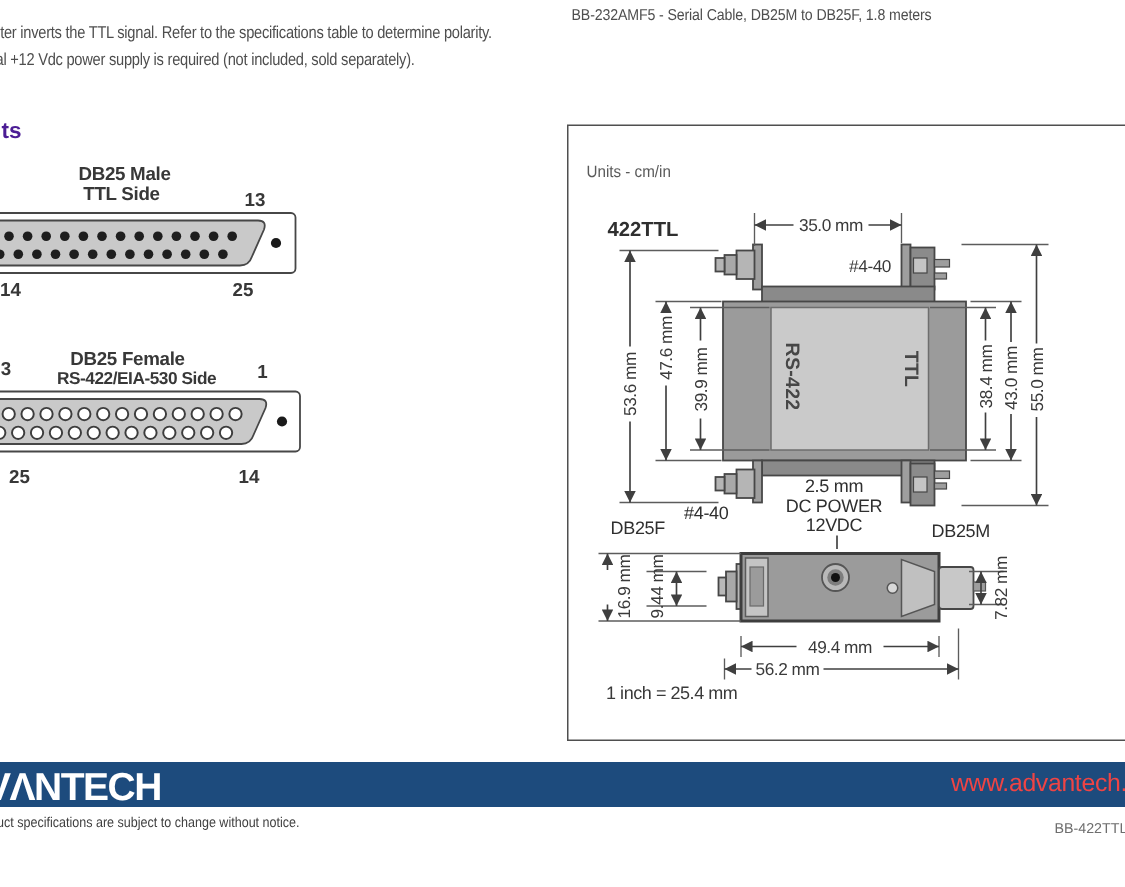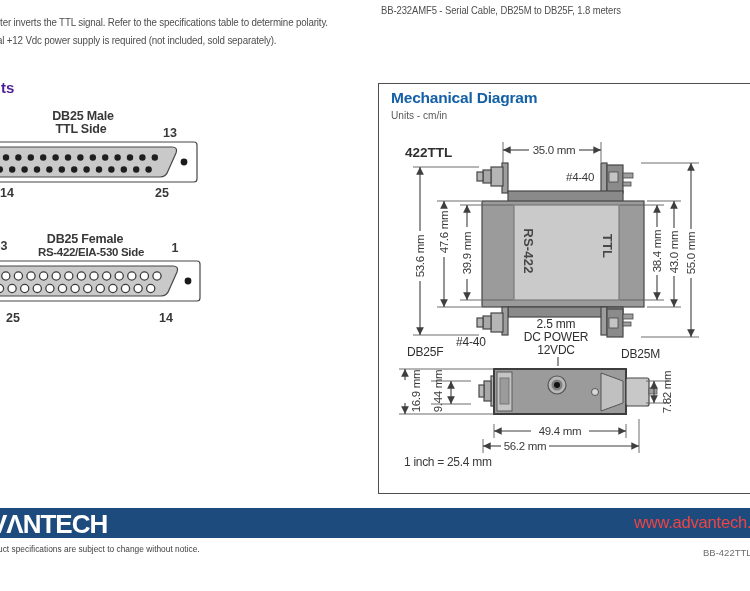--- a/index.html
+++ b/index.html
@@ -137,21 +137,20 @@
         <circle cx="150.7" cy="288.5" r="4.1" fill="#ffffff" stroke="#3d3d3d" stroke-width="1.3"></circle>
       </g>
     <circle cx="188" cy="281" r="3.4" fill="#1a1a1a"></circle>
 
     <text class="pinnum" x="13" y="322" text-anchor="middle">25</text>
     <text class="pinnum" x="166" y="322" text-anchor="middle">14</text>
   </g>
 </svg>
 
 <div class="abs mech-box">
-  <div class="abs mech-title">Mechanical Diagram</div>
   <div class="abs mech-units">Units - cm/in</div>
 
   <svg class="abs" style="left:0;top:0;" width="378" height="408" viewBox="378 83 378 408">
     <defs>
       <marker id="aE" refX="7" refY="3.5" markerWidth="8" markerHeight="7" orient="auto">
         <path d="M0,0 L7,3.5 L0,7 Z" fill="#3f3f3f"></path>
       </marker>
       <marker id="aS" refX="1" refY="3.5" markerWidth="8" markerHeight="7" orient="auto">
         <path d="M8,0 L1,3.5 L8,7 Z" fill="#3f3f3f"></path>
       </marker>

